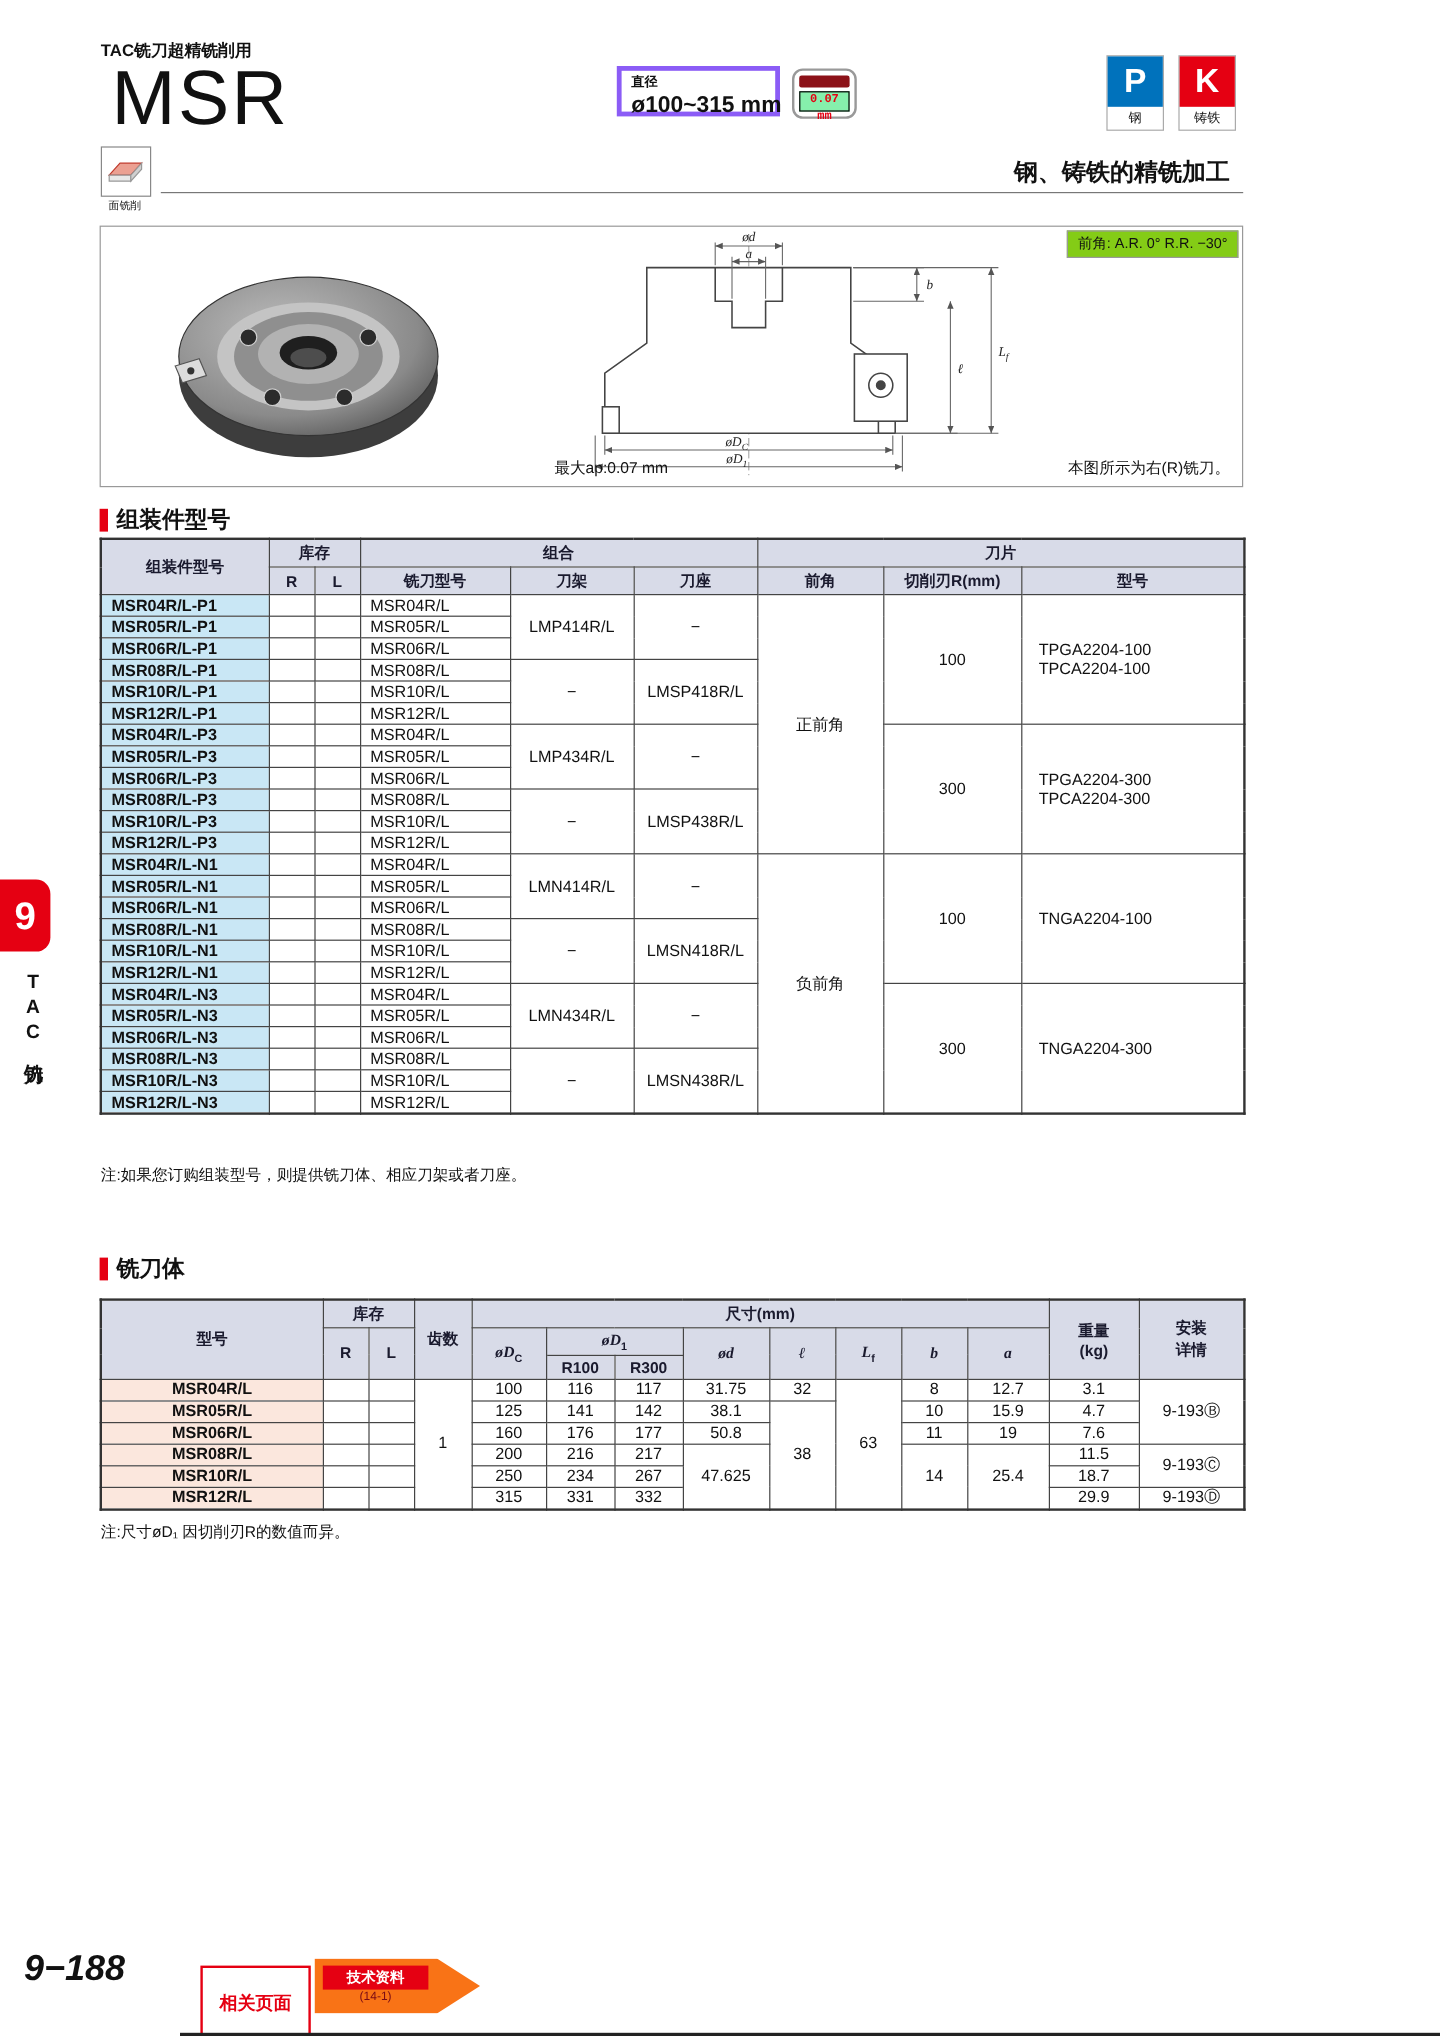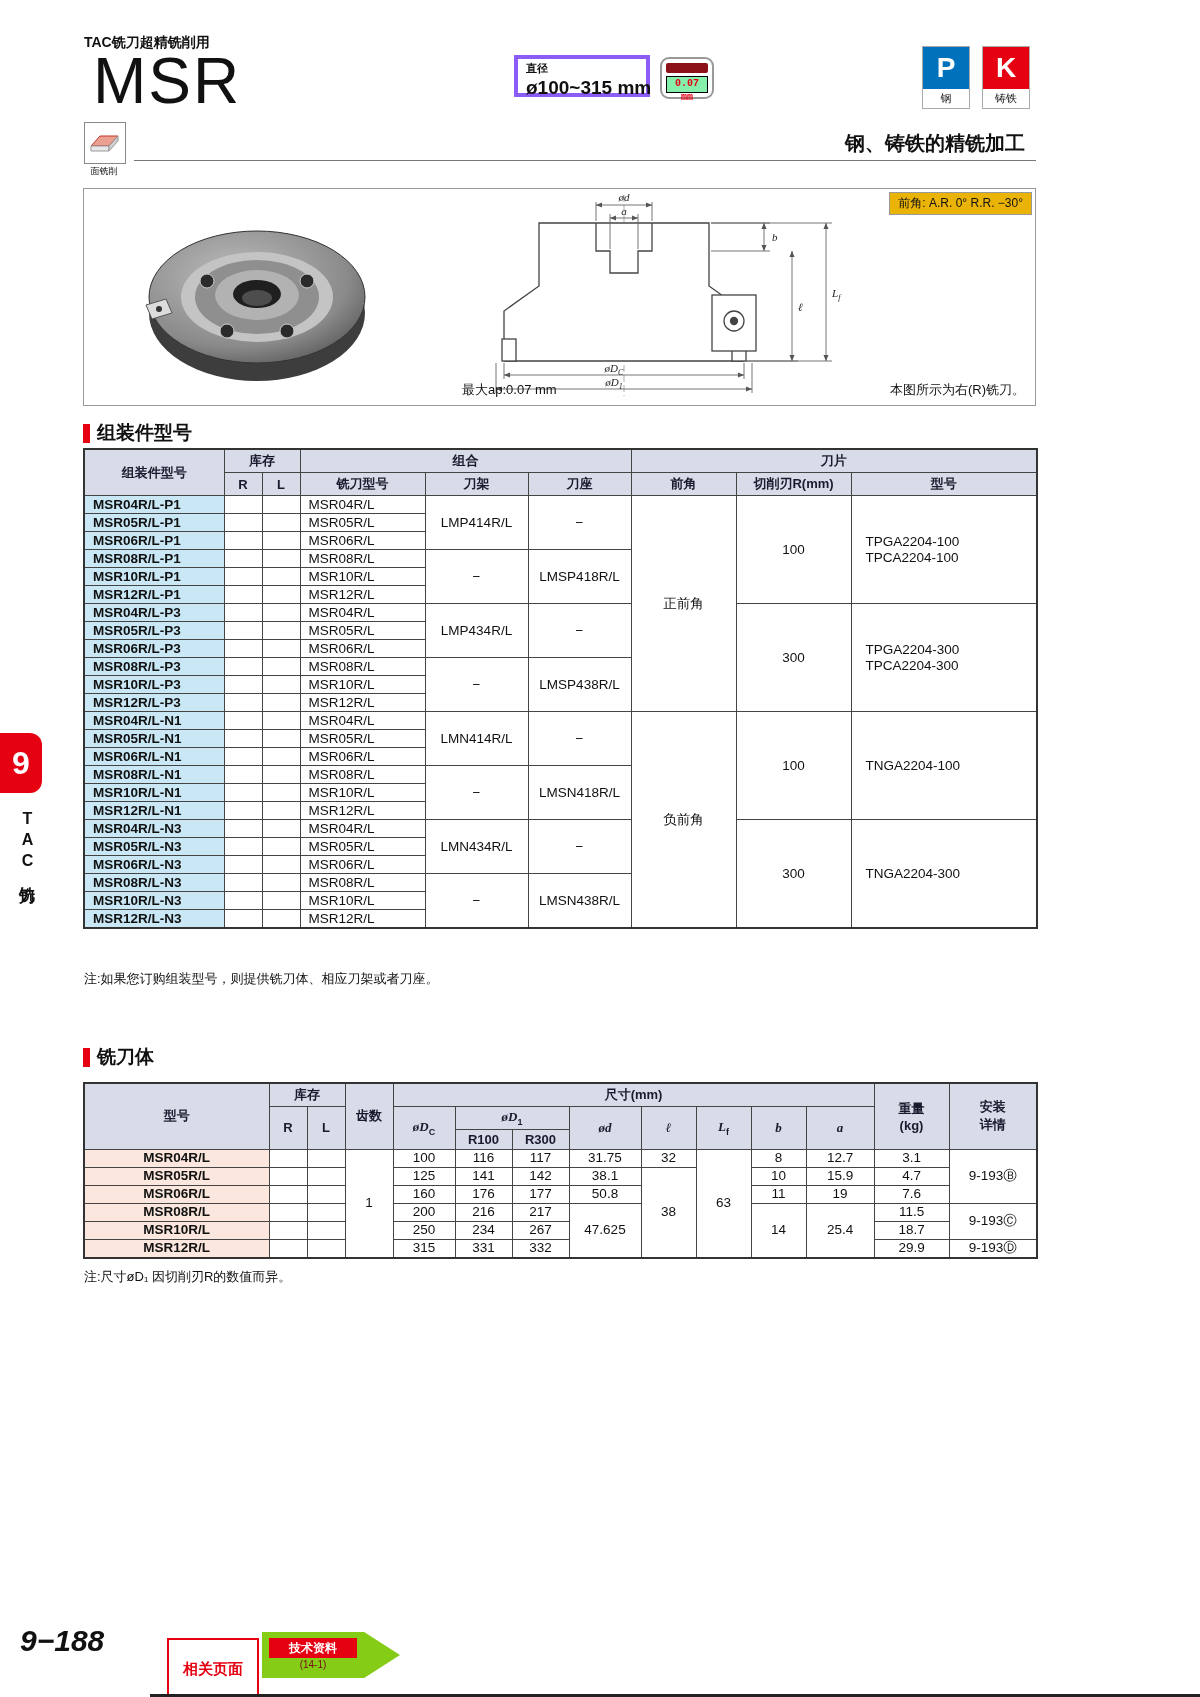--- a/index.html
+++ b/index.html
@@ -23,21 +23,21 @@
   .grade-label{font-size:11px;padding:2px 0;}
 
   
   .app-icon{position:absolute;left:84px;top:122px;width:40px;height:40px;border:1px solid #888;display:flex;align-items:center;justify-content:center;background:#fff;}
   .app-icon-label{position:absolute;left:78px;top:165px;width:52px;font-size:9px;text-align:center;}
   .app-text{position:absolute;left:845px;top:130px;font-size:20px;font-weight:bold;}
   .app-rule{position:absolute;left:134px;top:160px;width:902px;border-top:1.5px solid #777;}
 
   
   .fig{position:absolute;left:83px;top:188px;width:953px;height:218px;border:1px solid #999;box-sizing:border-box;}
-  .fig-rake{position:absolute;right:3px;top:3px;border:1px solid #999;font-size:12px;padding:2px 8px;background:#eab308;}
+  .fig-rake{position:absolute;right:3px;top:3px;border:1px solid #999;font-size:12px;padding:2px 8px;background:#84cc16;}
   .fig-ap{position:absolute;left:378px;bottom:6px;font-size:13px;}
   .fig-hand{position:absolute;right:10px;bottom:6px;font-size:13px;}
   .fig-photo{position:absolute;left:48px;top:12px;}
   .fig-draw{position:absolute;left:360px;top:2px;}
   .dlab{font-size:11px;font-style:italic;fill:#222;font-family:"Liberation Serif","DejaVu Serif",serif;}
   .svgsub{font-size:8px;}
 
   
   .sec-title{position:absolute;left:83px;display:flex;gap:7px;align-items:center;font-size:19px;font-weight:bold;}
   .red-bar{width:7px;height:19px;background:#e50012;display:inline-block;}
@@ -60,21 +60,21 @@
   
   .bullets{position:absolute;left:84px;top:1448px;font-size:14.5px;line-height:23px;}
 
   
   .chapter-tab{position:absolute;left:0;top:733px;width:42px;height:60px;background:#e50012;border-radius:0 12px 12px 0;color:#fff;font-size:32px;font-weight:bold;display:flex;align-items:center;justify-content:center;}
   .side-label{position:absolute;left:16px;top:810px;writing-mode:vertical-lr;text-orientation:upright;font-size:16px;font-weight:bold;letter-spacing:4px;}
 
   
   .page-num{position:absolute;left:20px;top:1624px;font-size:30px;font-weight:bold;font-style:italic;}
   .related{position:absolute;left:167px;top:1638px;border:2px solid #e50012;color:#e50012;font-weight:bold;font-size:15px;padding:20px 14px;background:#fff;}
-  .tech{position:absolute;left:262px;top:1632px;width:138px;height:46px;background:#84cc16;}
+  .tech{position:absolute;left:262px;top:1632px;width:138px;height:46px;background:#f97316;}
   .tech{clip-path:polygon(0 0,74% 0,100% 50%,74% 100%,0 100%);}
   .tech-inner{position:absolute;left:7px;top:6px;width:88px;background:#e50012;color:#fff;text-align:center;font-size:12px;font-weight:bold;padding:2px 0 1px;}
   .tech-sub{position:absolute;left:7px;top:27px;width:88px;text-align:center;font-size:10px;color:#7a0c16;}
   .bottom-rule{position:absolute;left:150px;bottom:0;width:1050px;height:3px;background:#222;}
 </style>
 </head>
 <body>
 
 <div class="page" data-name="catalog-page">
 

